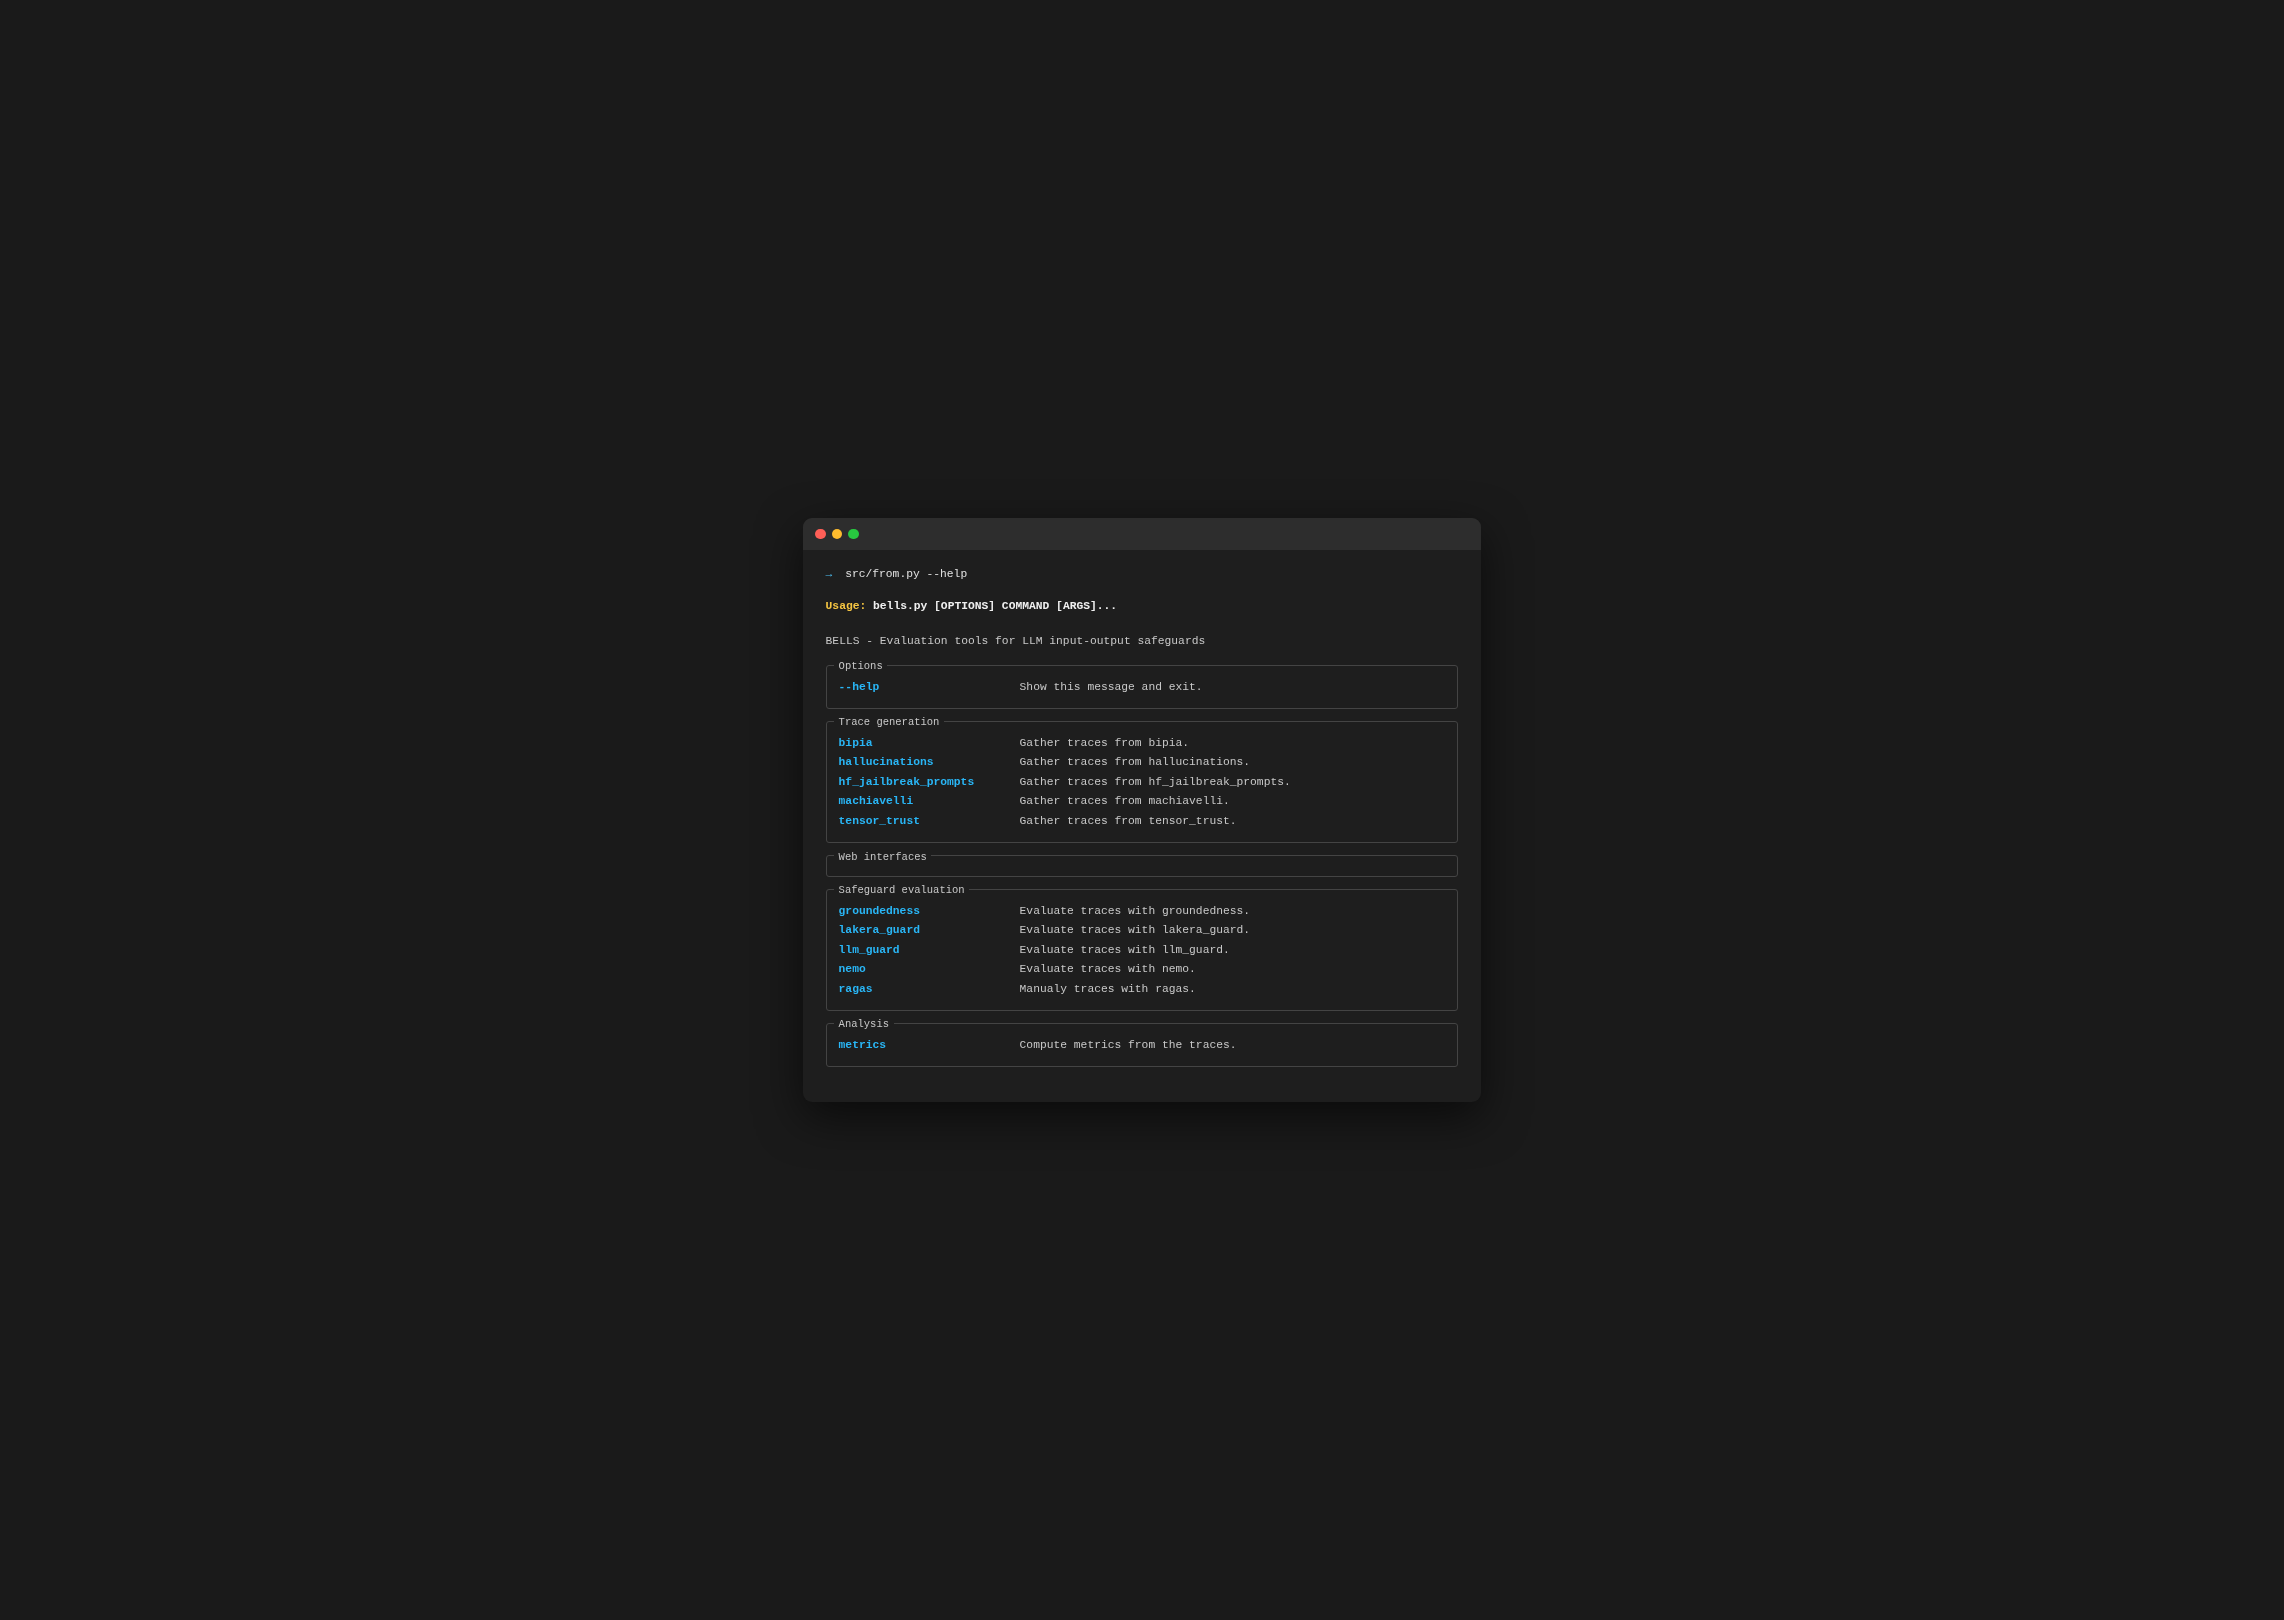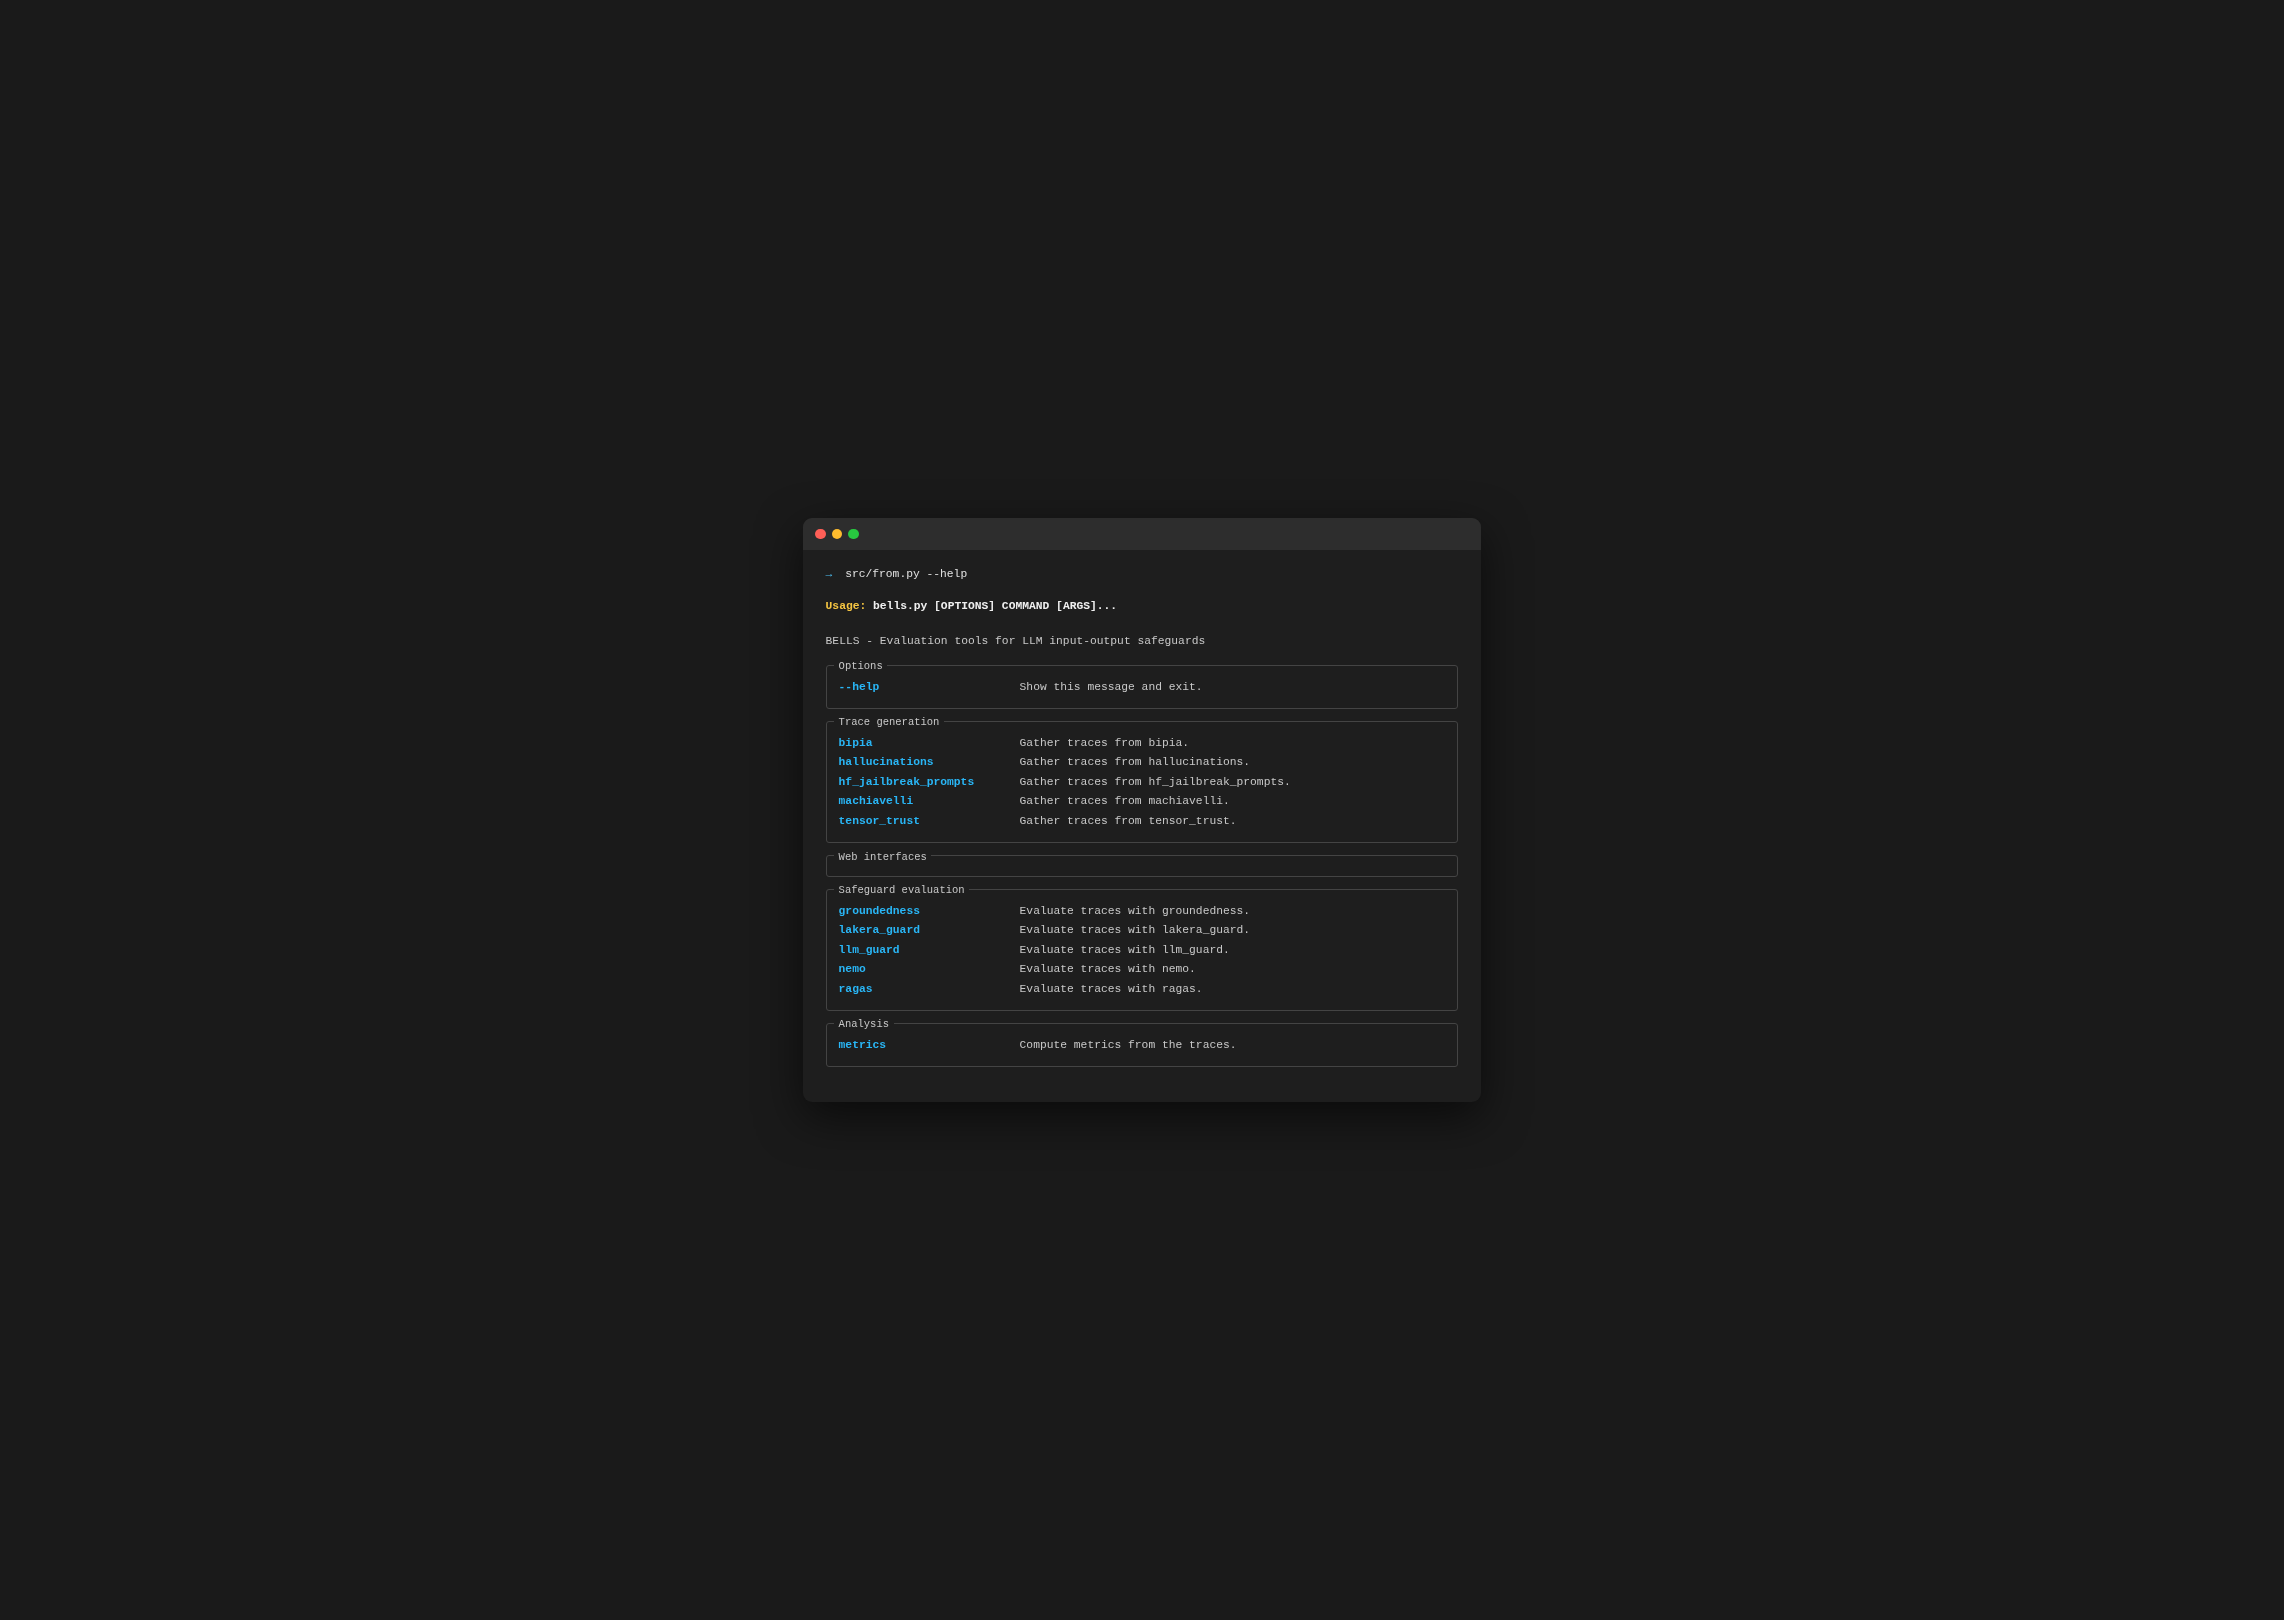--- a/index.html
+++ b/index.html
@@ -202,21 +202,21 @@
             <div class="cmd-row">
               <span class="cmd-name">llm_guard</span>
               <span class="cmd-desc">Evaluate traces with llm_guard.</span>
             </div>
             <div class="cmd-row">
               <span class="cmd-name">nemo</span>
               <span class="cmd-desc">Evaluate traces with nemo.</span>
             </div>
             <div class="cmd-row">
               <span class="cmd-name">ragas</span>
-              <span class="cmd-desc">Evaluate traces with ragas.</span>
+              <span class="cmd-desc">Manualy traces with ragas.</span>
             </div>
           </div>
         </div>
         <div class="section">
           <div class="section-title">Analysis</div>
           <div class="section-content">
             <div class="cmd-row">
               <span class="cmd-name">metrics</span>
               <span class="cmd-desc">Compute metrics from the traces.</span>
             </div>

